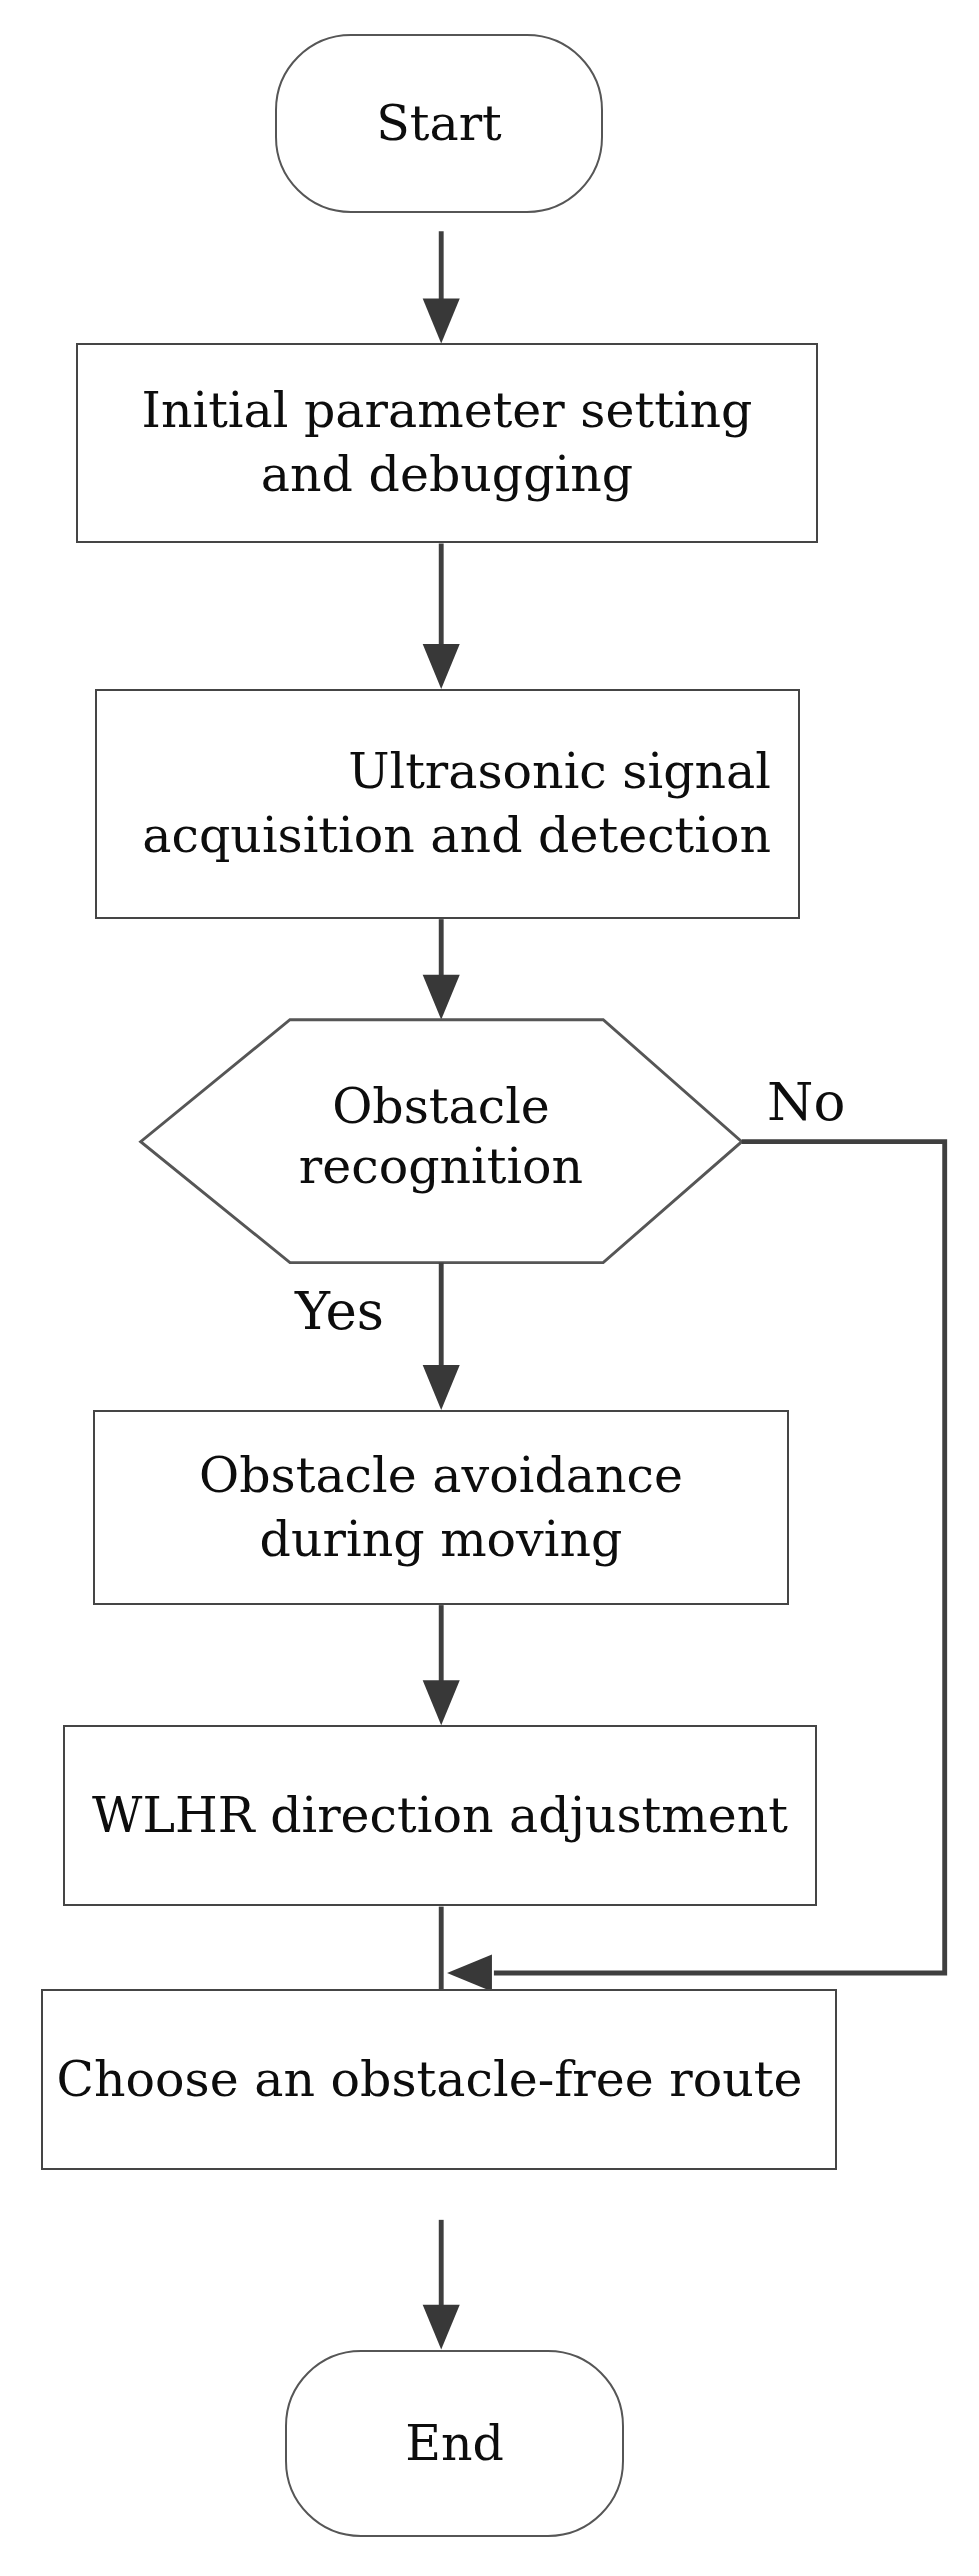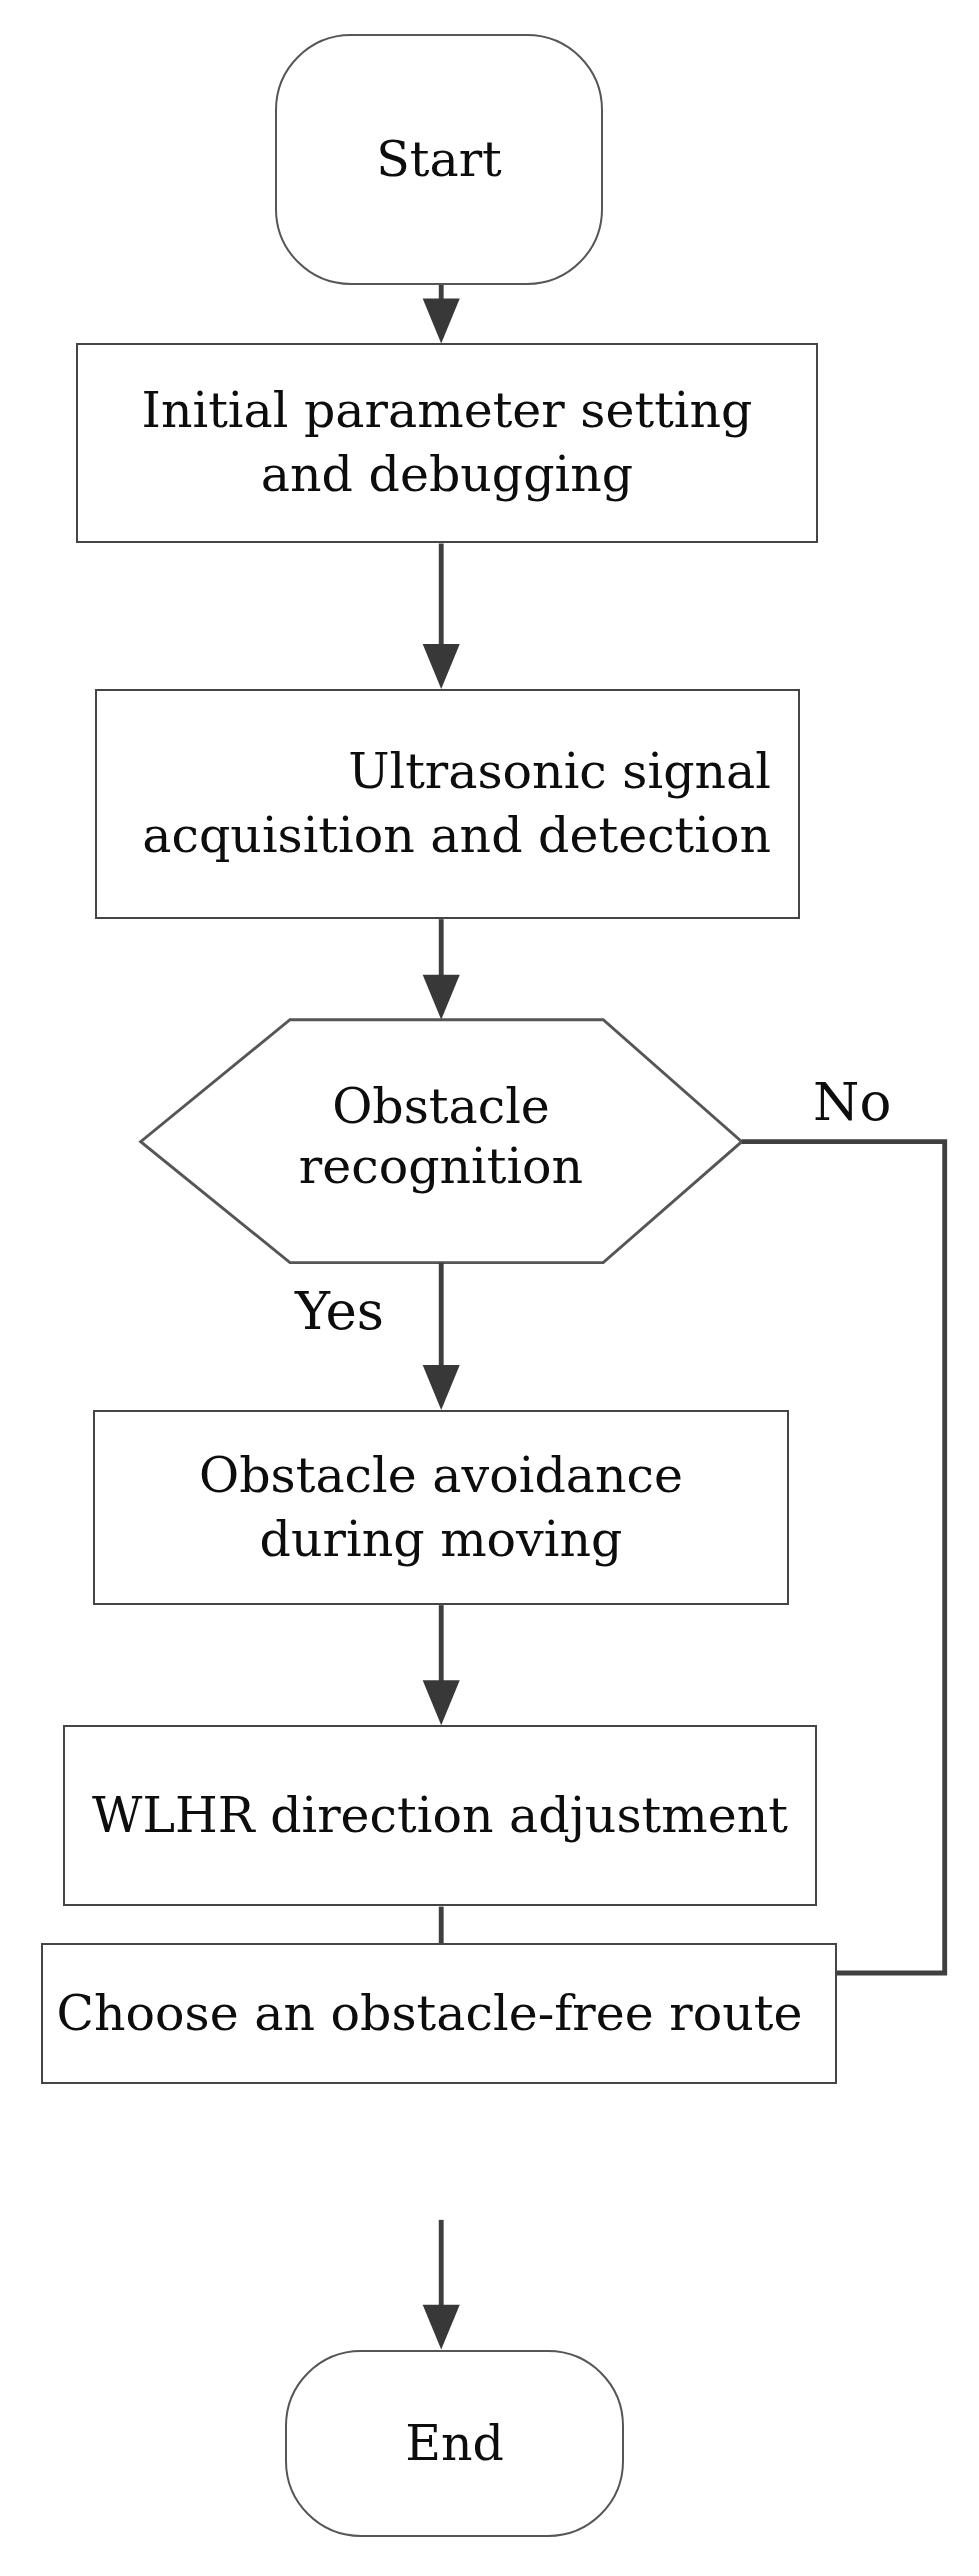--- a/index.html
+++ b/index.html
@@ -84,47 +84,47 @@
     <line x1="452" y1="1645" x2="452" y2="1732"></line>
     <polygon class="head" points="452,1768 433,1722 471,1722"></polygon>
 
     <line x1="452" y1="1954" x2="452" y2="2054"></line>
     <polygon class="head" points="452,2090 433,2044 471,2044"></polygon>
 
     <line x1="452" y1="2275" x2="452" y2="2372"></line>
     <polygon class="head" points="452,2408 433,2362 471,2362"></polygon>
   </svg>
 
-  <div class="node terminator" style="left:275px; top:34px; width:328px; height:251px;align-items:center;">
+  <div class="node terminator" style="left:275px; top:34px; width:328px; height:179px;align-items:center;">
     <span>Start</span>
   </div>
 
   <div class="node process" style="left:76px; top:343px; width:742px; height:200px;">
     <span>Initial parameter setting and debugging</span>
   </div>
 
   <div class="node process" style="left:95px; top:689px; width:705px; height:230px;text-align:right;">
     <span>Ultrasonic signal acquisition and detection</span>
   </div>
 
   <div class="hex-label" style="left:246px; top:1077px; width:390px;">Obstacle recognition</div>
 
-  <div class="branch-label" style="left:767px; top:1073px;margin-left:46px;">No</div>
+  <div class="branch-label" style="left:767px; top:1073px;">No</div>
 
   <div class="branch-label" style="left:295px; top:1282px;">Yes</div>
 
   <div class="node process" style="left:93px; top:1410px; width:696px; height:195px;">
     <span>Obstacle avoidance during moving</span>
   </div>
 
   <div class="node process" style="left:63px; top:1725px; width:754px; height:181px;">
     <span>WLHR direction adjustment</span>
   </div>
 
-  <div class="node process" style="left:41px; top:1943px; width:796px; height:141px;padding-left:8px;">
+  <div class="node process" style="left:41px; top:1989px; width:796px; height:181px;padding-left:8px;">
     <span>Choose an obstacle-free route</span>
   </div>
 
   <div class="node terminator" style="left:285px; top:2350px; width:339px; height:187px;">
     <span>End</span>
   </div>
 
 </div>
 
 

